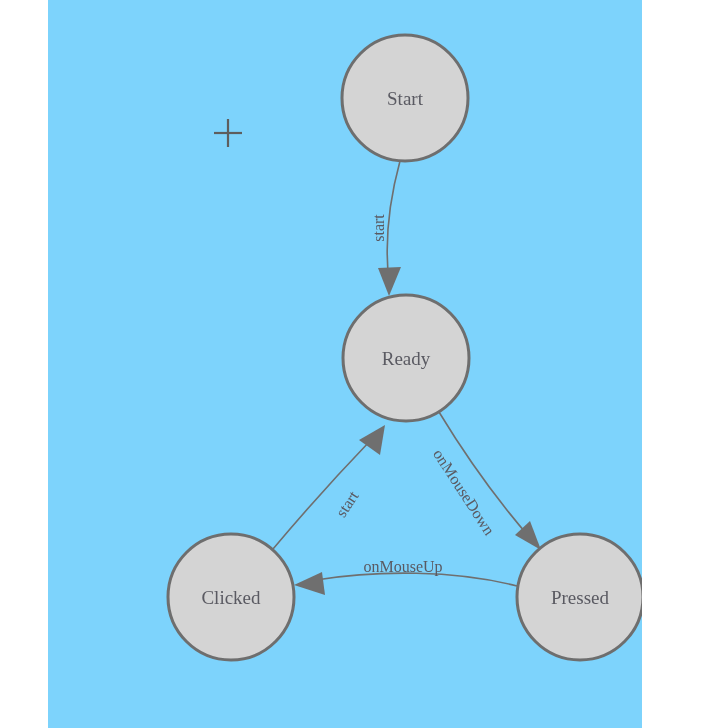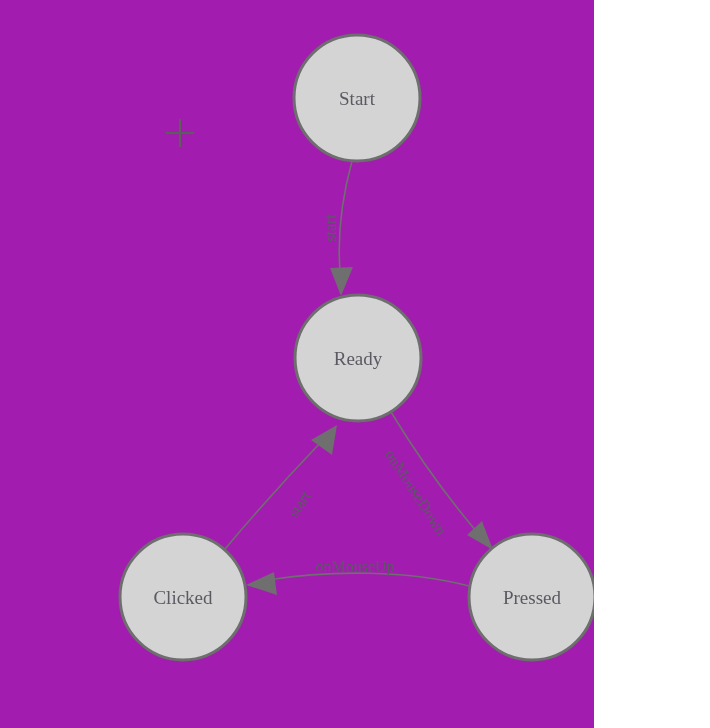--- a/index.html
+++ b/index.html
@@ -7,22 +7,23 @@
     padding: 0;
     background: #ffffff;
   }
   body {
     font-family: "Liberation Serif", "DejaVu Serif", serif;
   }
   #canvas-wrap {
     position: relative;
     width: 594px;
     height: 728px;
-    background: #a21caf;
+    background: #7dd3fc;
     overflow: hidden;
+    margin-left: 48px;
   }
   svg#graph {
     position: absolute;
     top: 0;
     left: 0;
     width: 710px;
     height: 728px;
     display: block;
   }
   .node-circle {

